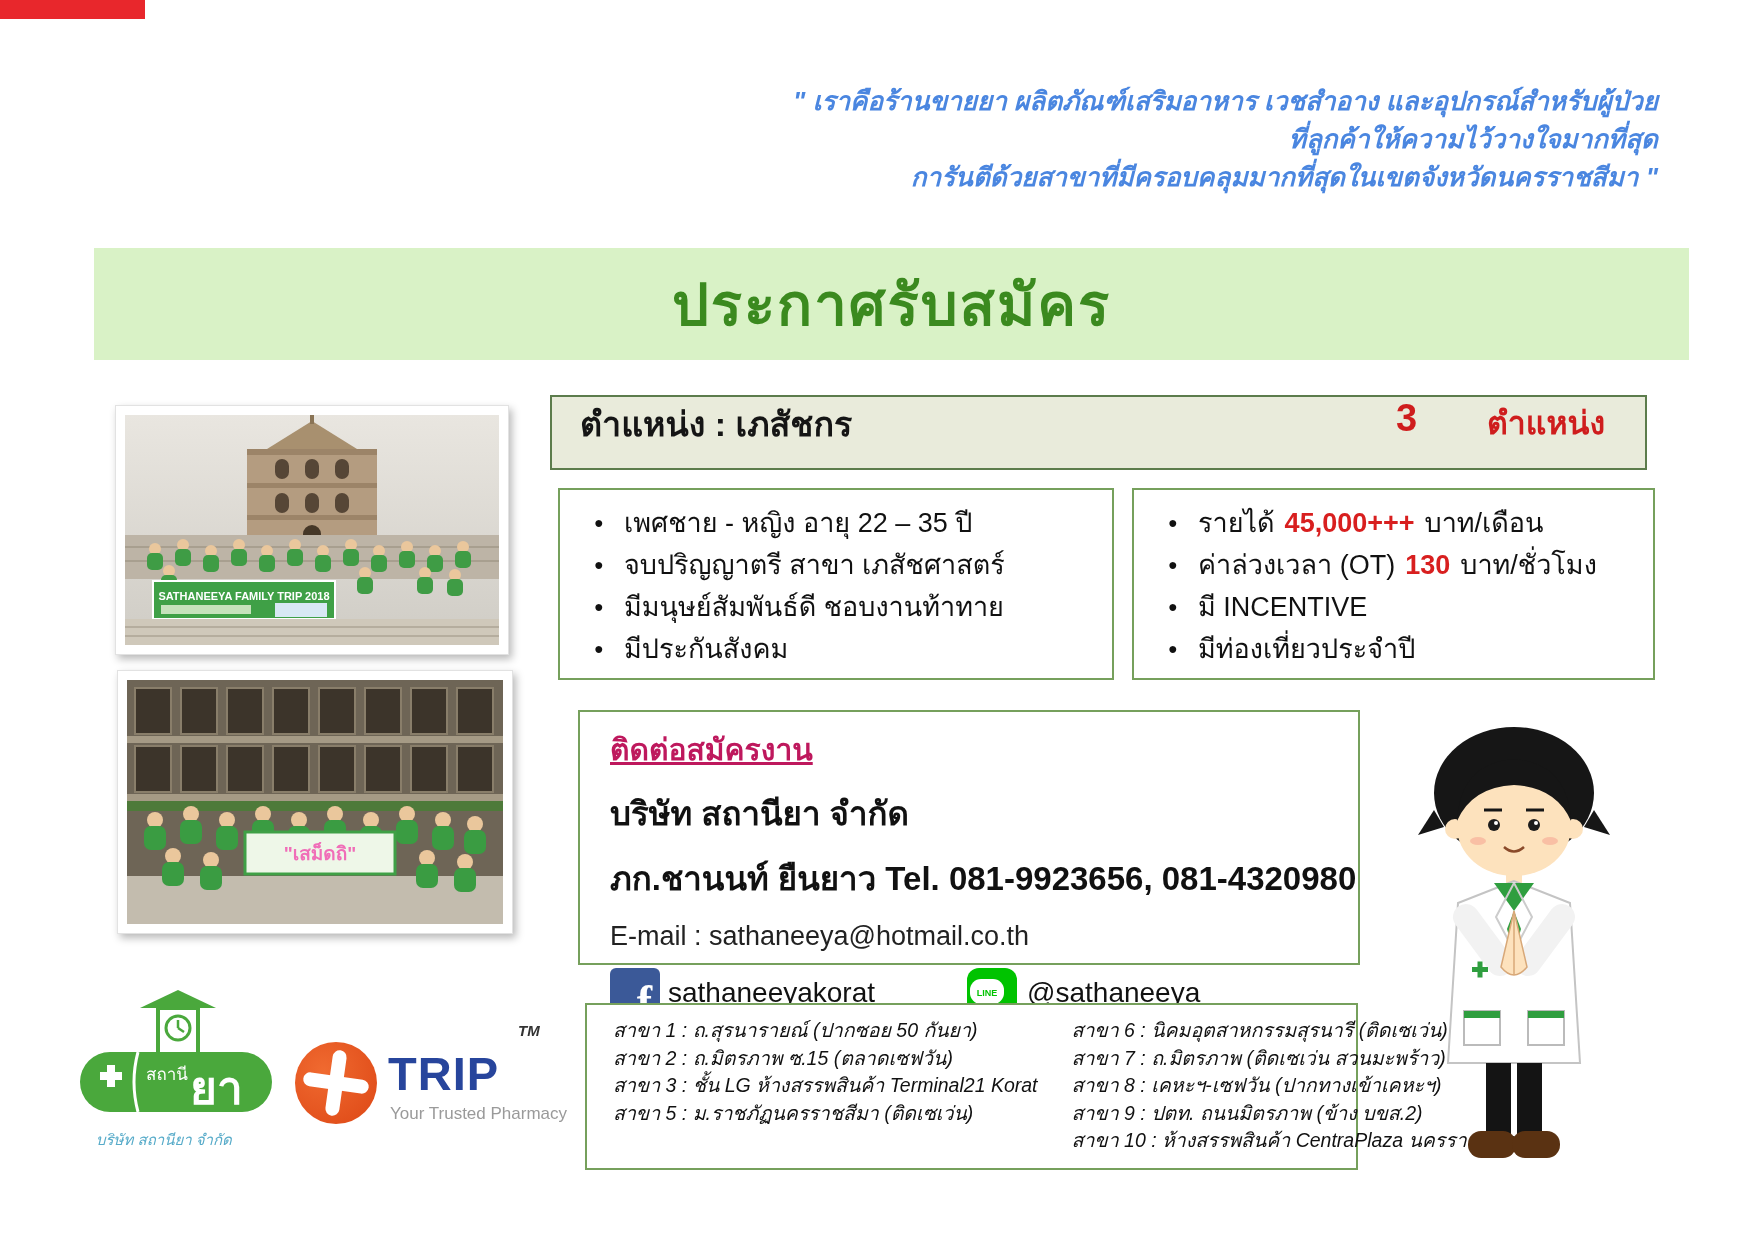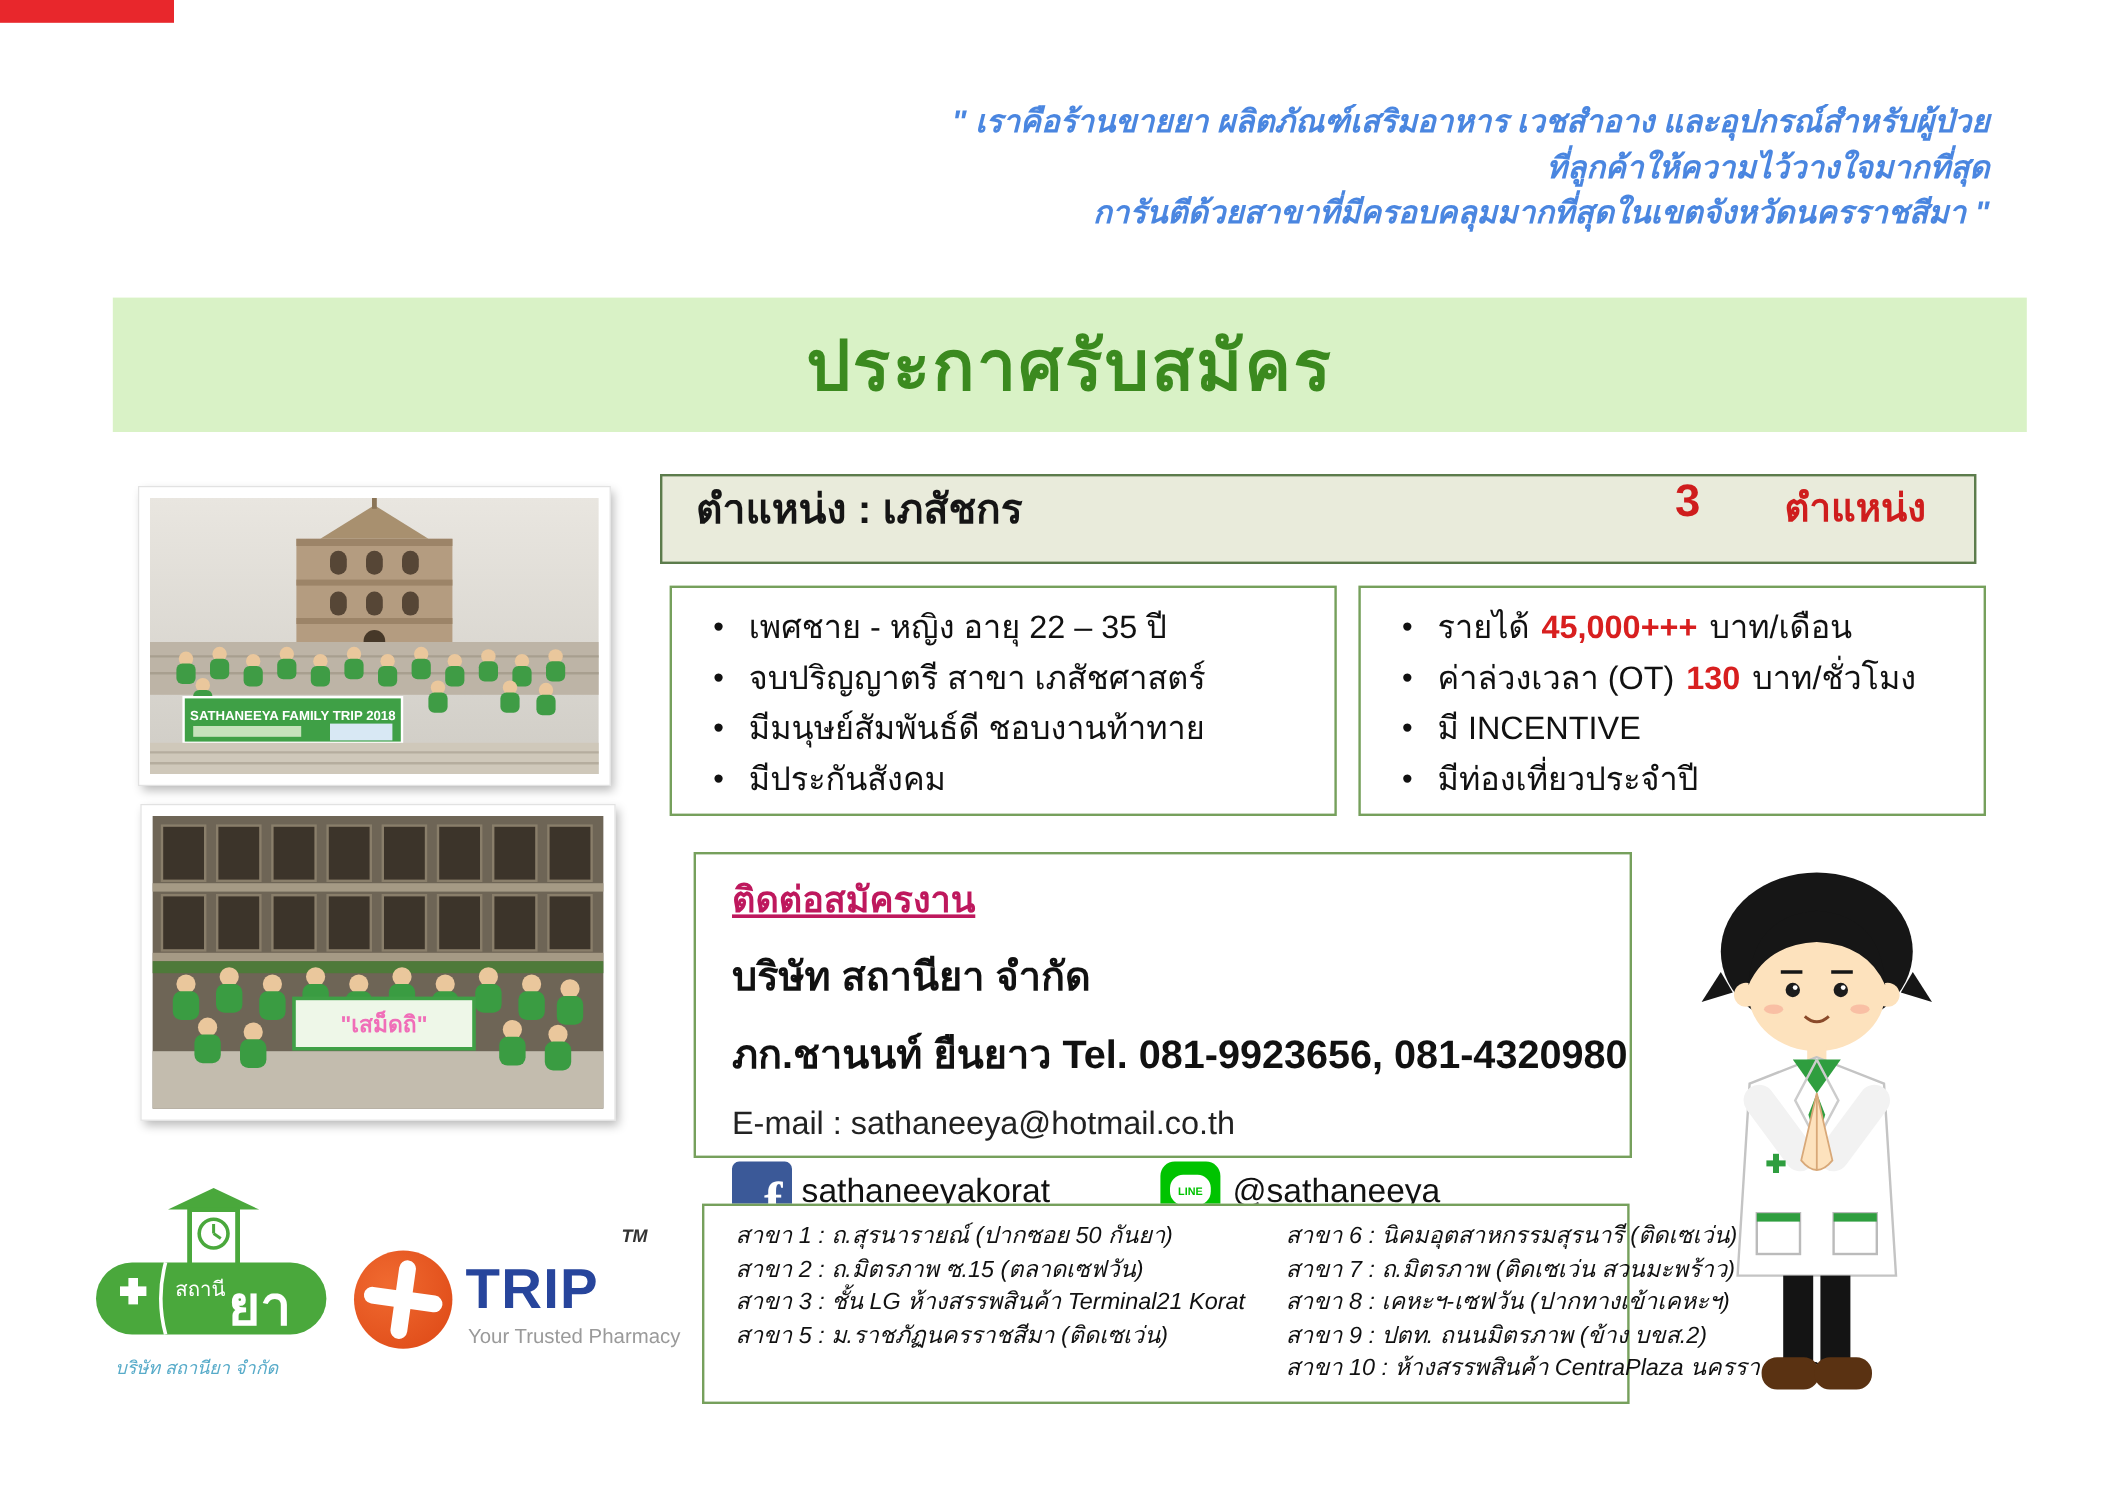--- a/index.html
+++ b/index.html
@@ -57,21 +57,21 @@
   .c-heading{font-size:30px;font-weight:bold;color:#be185d;text-decoration:underline;}
   .c-company{font-size:33px;font-weight:bold;margin-top:14px;}
   .c-person{font-size:33px;font-weight:bold;margin-top:12px;}
   .c-email{font-size:27px;margin-top:16px;color:#222;}
   .c-social{display:flex;align-items:center;margin-top:16px;}
   .fb-icon{width:50px;height:50px;border-radius:6px;background:#3b5998;position:relative;overflow:hidden;flex:none;}
   .fb-icon span{position:absolute;right:8px;bottom:-10px;color:#fff;font-size:46px;font-weight:bold;
                 font-family:"Liberation Serif","DejaVu Serif",serif;}
   .c-fb-label{font-size:28px;margin-left:8px;}
   .line-icon{width:50px;height:50px;border-radius:12px;background:#00c300;margin-left:92px;
-             display:flex;align-items:center;justify-content:center;flex:none;}
+             display:flex;align-items:center;flex:none;}
   .c-line-label{font-size:28px;margin-left:10px;}
 
   
   .branch-box{left:585px;top:1003px;width:773px;height:167px;background:#fff;
               border:2px solid #76a05c;box-sizing:border-box;padding:12px 0 0 26px;display:flex;}
   .branch-col{font-size:19.5px;font-style:italic;line-height:27.5px;color:#111;white-space:nowrap;}
   .branch-col.col2{margin-left:34px;}
 
   
   .mascot{left:1408px;top:715px;}

